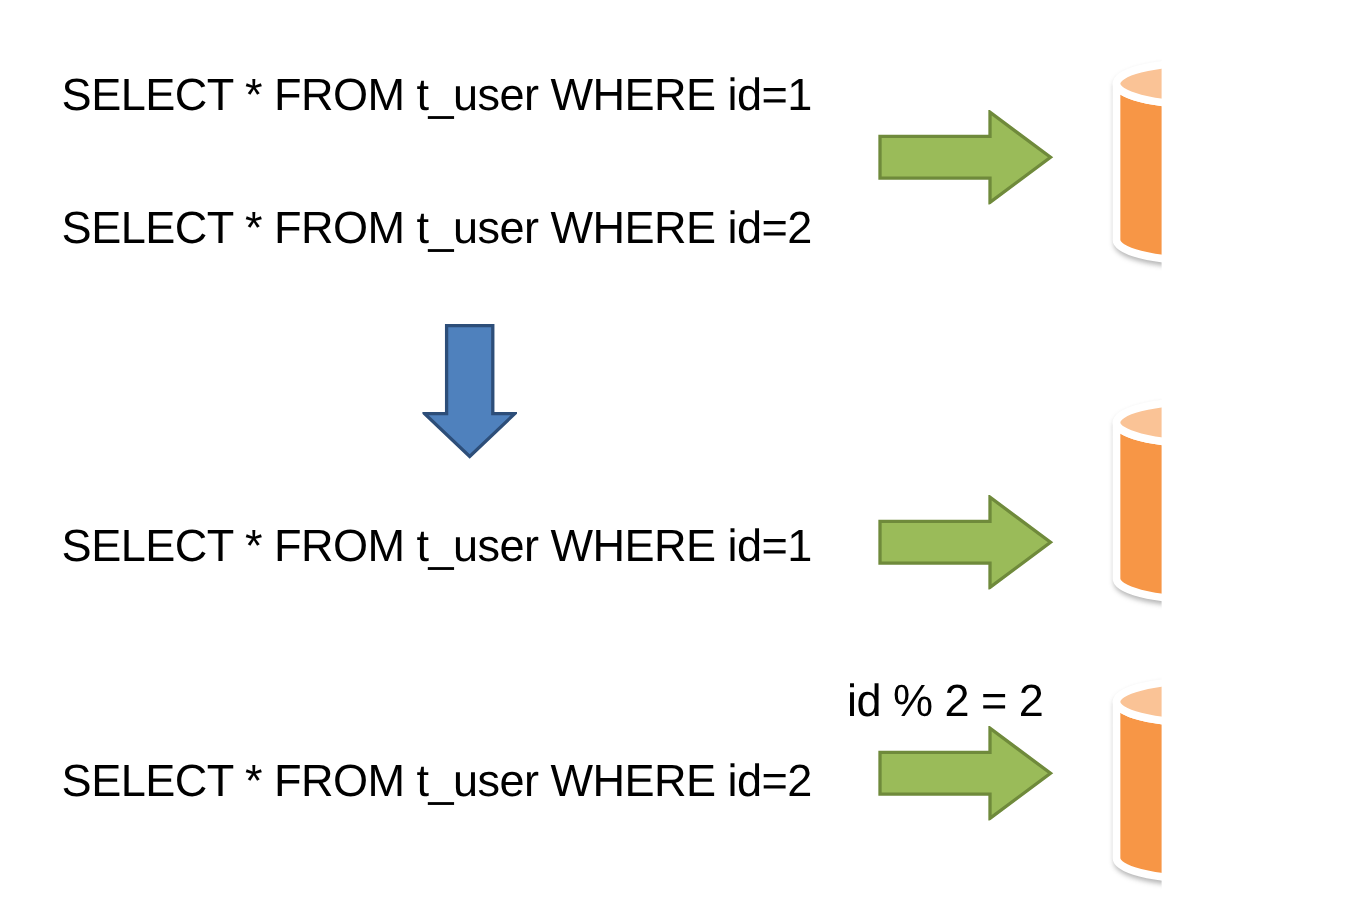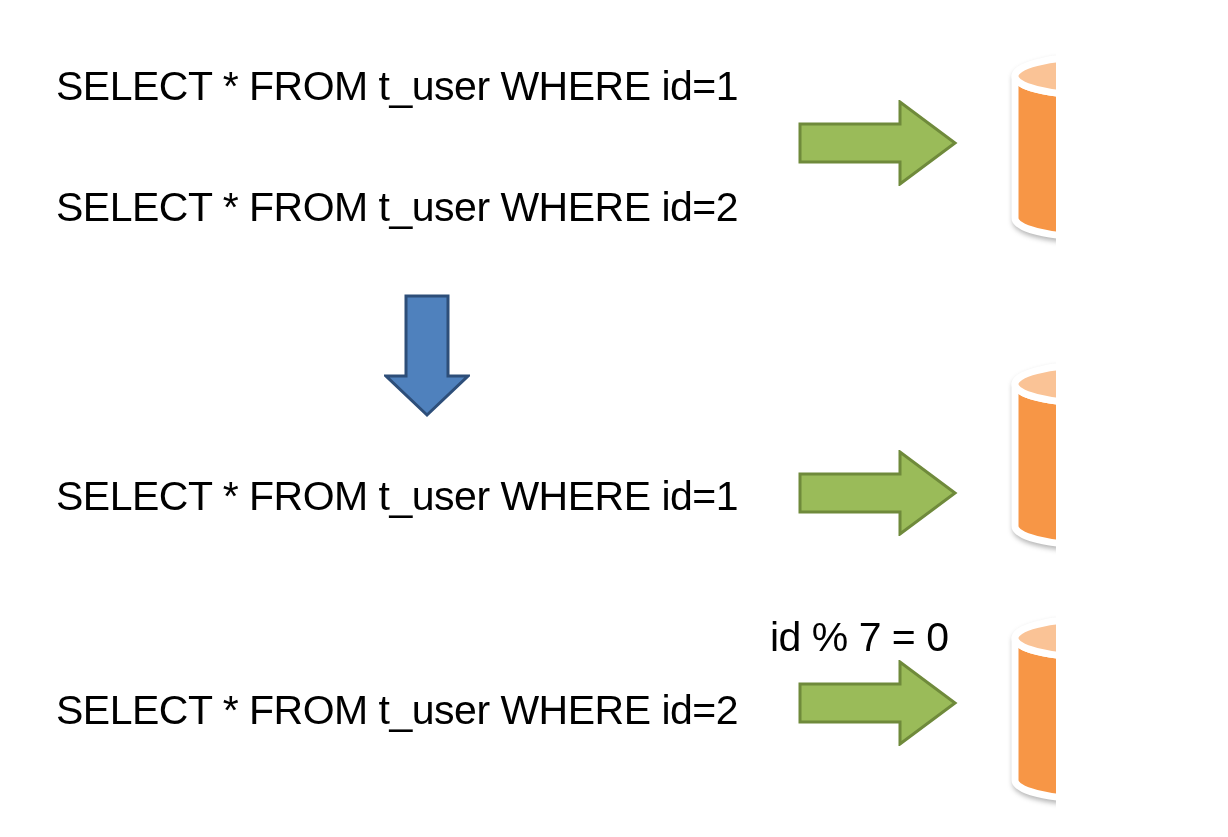--- a/index.html
+++ b/index.html
@@ -90,21 +90,21 @@
 
   <svg class="shape arrow-right" style="left:798px; top:450px" width="160" height="86" viewBox="0 0 160 86" aria-hidden="true">
     <polygon points="2,24 102,24 102,2 157,43 102,84 102,62 2,62"></polygon>
   </svg>
 
   <svg class="shape db" style="left:1008px; top:356px" width="162" height="200" viewBox="0 0 162 200" aria-hidden="true">
     <path class="db-body" d="M7,28 L7,170 A74,19 0 0 0 155,170 L155,28 A74,19 0 0 1 7,28 Z"></path>
     <ellipse class="db-top" cx="81" cy="28" rx="74" ry="19"></ellipse>
   </svg>
 
-  <div class="route-label" style="top:614px">id % 7 = 0</div>
+  <div class="route-label" style="top:614px">id % 2 = 2</div>
 
   <div class="sql-query" style="top:687px">SELECT * FROM t_user WHERE id=2</div>
 
   <svg class="shape arrow-right" style="left:798px; top:660px" width="160" height="86" viewBox="0 0 160 86" aria-hidden="true">
     <polygon points="2,24 102,24 102,2 157,43 102,84 102,62 2,62"></polygon>
   </svg>
 
   <svg class="shape db" style="left:1008px; top:610px" width="162" height="200" viewBox="0 0 162 200" aria-hidden="true">
     <path class="db-body" d="M7,28 L7,170 A74,19 0 0 0 155,170 L155,28 A74,19 0 0 1 7,28 Z"></path>
     <ellipse class="db-top" cx="81" cy="28" rx="74" ry="19"></ellipse>

